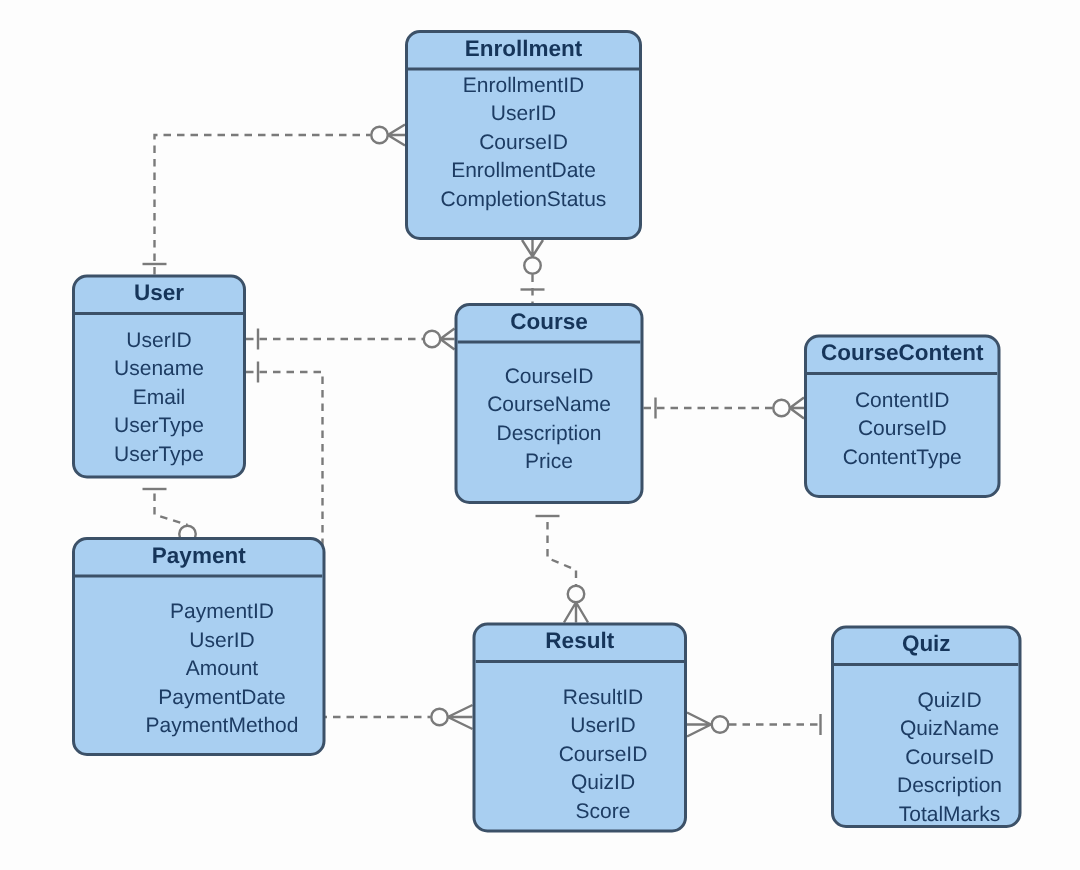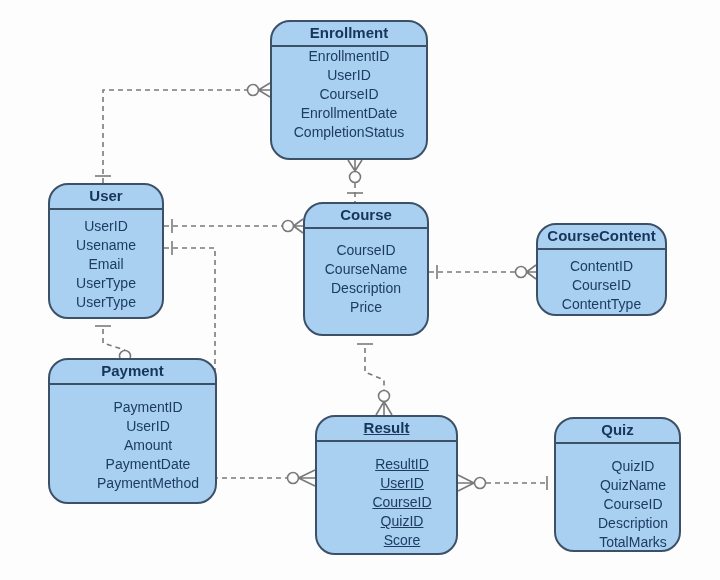--- a/index.html
+++ b/index.html
@@ -15,21 +15,21 @@
   }
   #connector-layer {
     position: absolute; left: 0; top: 0;
     width: 720px; height: 580px;
   }
   .entity {
     position: absolute;
     box-sizing: border-box;
     background: #a9cff1;
     border: 2px solid #3c5168;
-    border-radius: 20px;
+    border-radius: 10px;
     color: #1d3c63;
     overflow: hidden;
   }
   .entity-title {
     text-align: center;
     font-size: 15px;
     font-weight: 600;
     color: #16355a;
     padding: 2px 0 3px 0;
     border-bottom: 2px solid #3c5168;
@@ -42,23 +42,23 @@
   }
   .field { white-space: nowrap; }
   .pt6  { padding-top: 0; }
   .pt7  { padding-top: 7px; }
   .pt12 { padding-top: 12px; }
   .pt13 { padding-top: 13px; margin-left: 31px; }
 
   #box-enrollment    { left: 270px; top: 20px;  width: 158px; height: 140px; }
   #box-user          { left: 48px;  top: 183px; width: 116px; height: 136px; }
   #box-course        { left: 303px; top: 202px; width: 126px; height: 134px; }
-  #box-coursecontent { left: 536px; top: 223px; width: 131px; height: 93px; }
+  #box-coursecontent { left: 536px; top: 223px; width: 131px; height: 109px; }
   #box-payment       { left: 48px;  top: 358px; width: 169px; height: 146px; }
-  #box-result        { left: 315px; top: 415px; width: 143px; height: 140px; text-decoration: underline; }
+  #box-result        { left: 315px; top: 415px; width: 143px; height: 140px; }
   #box-quiz          { left: 554px; top: 417px; width: 127px; height: 135px; }
 
   .conn { stroke: #7a7a7a; stroke-width: 1.6; fill: none; }
   .dashed { stroke-dasharray: 5 4; }
   .ring { fill: #fdfdfd; stroke: #7a7a7a; stroke-width: 1.6; }
 </style>
 </head>
 <body>
 
 <div id="canvas">

